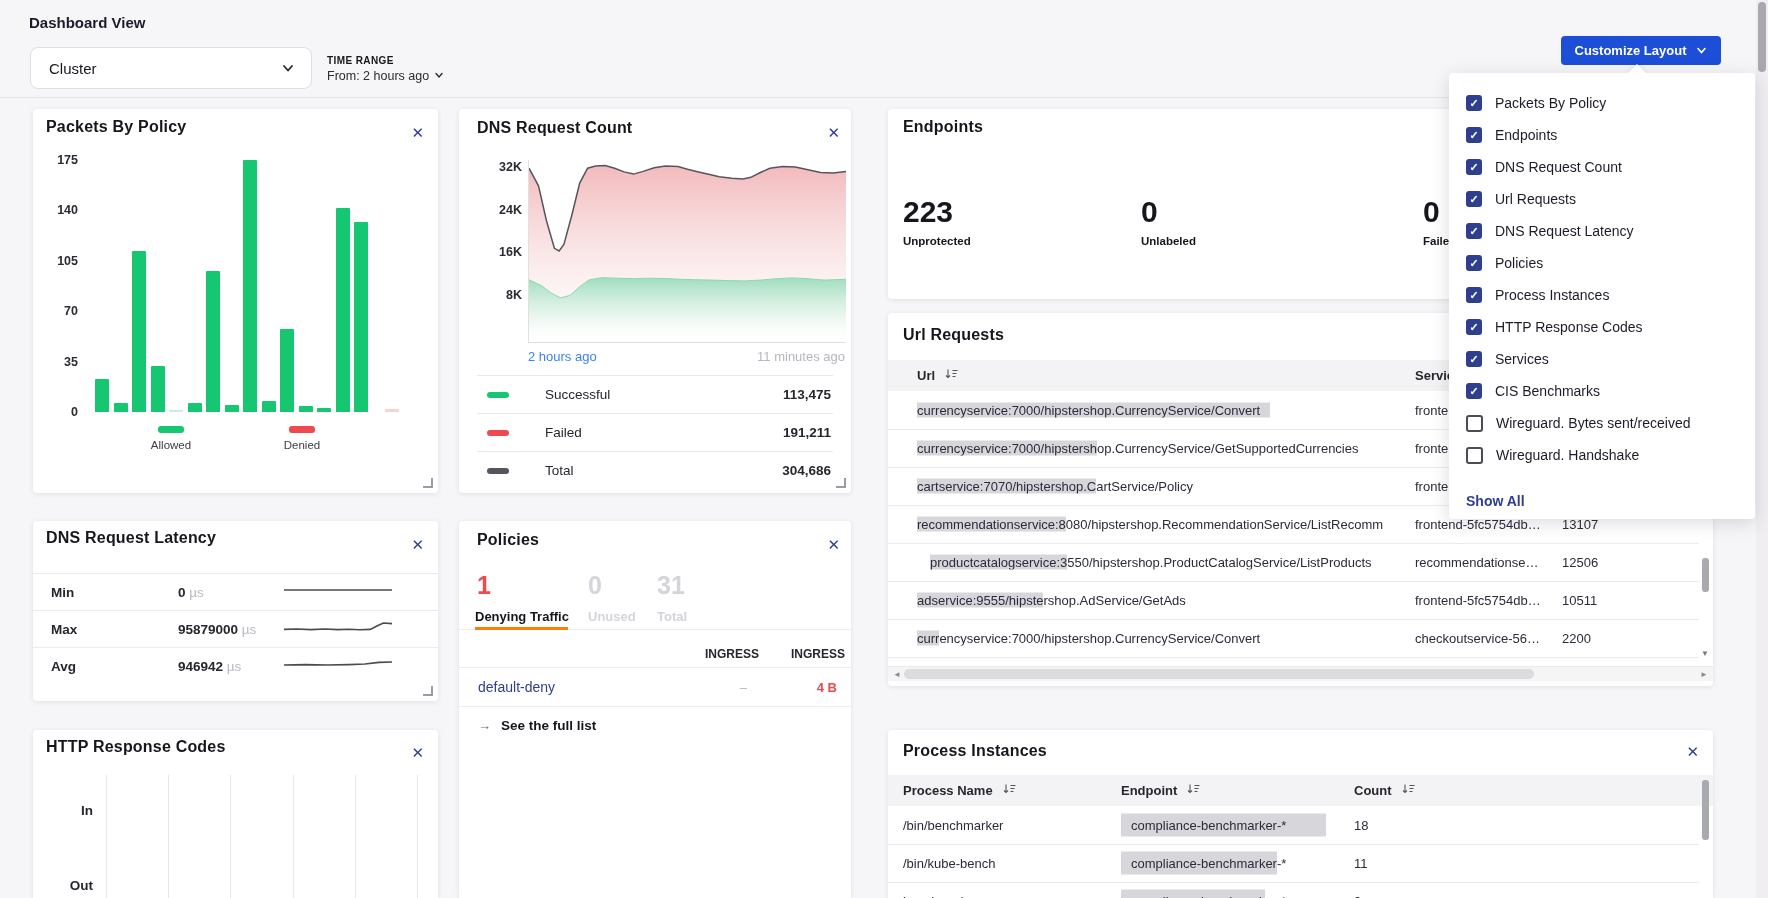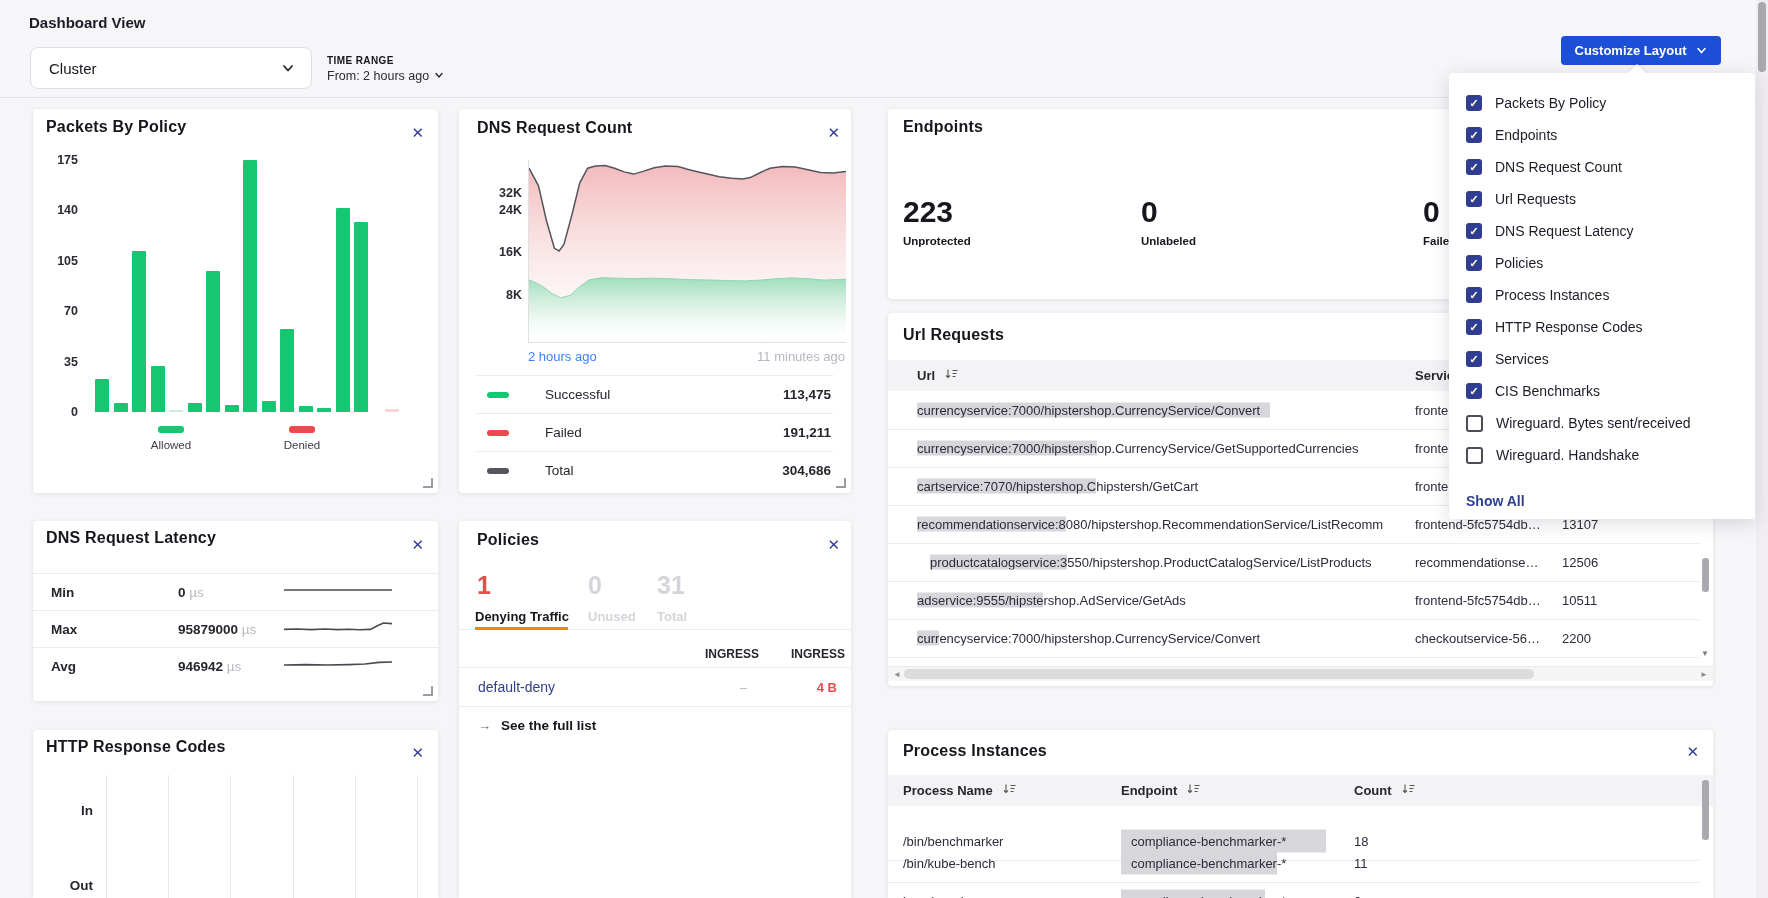--- a/index.html
+++ b/index.html
@@ -109,21 +109,21 @@
     <div class="leg-label" style="left:138px;top:330px;">Allowed</div>
     <div class="leg-swatch" style="left:256px;top:317px;background:#ee4a4e;"></div>
     <div class="leg-label" style="left:269px;top:330px;">Denied</div>
     <div class="resize"></div>
   </div>
 
   <div class="card" style="left:459px;top:109px;width:392px;height:384px;">
     <div class="card-title" style="left:18px;top:10px;">DNS Request Count</div>
     <span class="close-x" style="right:11px;top:16px;">✕</span>
     <div class="abs" style="left:23px;top:58px;width:40px;height:186px;" id="dns-ylabels">
-        <div class="ylab" style="top: 0px; margin-top: 26px;">32K</div>
+        <div class="ylab" style="top: 0px;">32K</div>
         <div class="ylab" style="top: 42.7px;">24K</div>
         <div class="ylab" style="top: 85.4px;">16K</div>
         <div class="ylab" style="top: 128.1px;">8K</div>
       </div>
     <div class="abs" style="left:69px;top:51px;width:317px;height:182px;border-left:1px solid #e0e0e4;border-bottom:1px solid #e0e0e4;">
       <svg id="dns-svg" width="317" height="182" viewBox="0 0 317 182" preserveAspectRatio="none">
         <defs>
           <linearGradient id="gp" x1="0" y1="0" x2="0" y2="1">
             <stop offset="0" stop-color="#f2b6b8" stop-opacity="0.95"></stop>
             <stop offset="0.8" stop-color="#fbeff0" stop-opacity="0.45"></stop>
@@ -196,21 +196,21 @@
           <div class="tcell" style="left: 29px; max-width: 470px; overflow: hidden;"><span class="hl full">currencyservice:7000/hipstershop.CurrencyService/Convert</span><span></span></div>
           <div class="tcell" style="left: 527px; width: 135px; overflow: hidden;">frontend-5fc5754db…</div>
           <div class="tcell" style="left: 674px;"></div>
         </div>
         <div class="trow" style="top: 38px; position: absolute; width: 811px;">
           <div class="tcell" style="left: 29px; max-width: 470px; overflow: hidden;"><span class="hl">currencyservice:7000/hipstersh</span><span>op.CurrencyService/GetSupportedCurrencies</span></div>
           <div class="tcell" style="left: 527px; width: 135px; overflow: hidden;">frontend-5fc5754db…</div>
           <div class="tcell" style="left: 674px;"></div>
         </div>
         <div class="trow" style="top: 76px; position: absolute; width: 811px;">
-          <div class="tcell" style="left: 29px; max-width: 470px; overflow: hidden;"><span class="hl">cartservice:7070/hipstershop.C</span><span>hipstersh/GetCart</span></div>
+          <div class="tcell" style="left: 29px; max-width: 470px; overflow: hidden;"><span class="hl">cartservice:7070/hipstershop.C</span><span>artService/Policy</span></div>
           <div class="tcell" style="left: 527px; width: 135px; overflow: hidden;">frontend-5fc5754db…</div>
           <div class="tcell" style="left: 674px;"></div>
         </div>
         <div class="trow" style="top: 114px; position: absolute; width: 811px;">
           <div class="tcell" style="left: 29px; max-width: 470px; overflow: hidden;"><span class="hl">recommendationservice:8</span><span>080/hipstershop.RecommendationService/ListRecomm</span></div>
           <div class="tcell" style="left: 527px; width: 135px; overflow: hidden;">frontend-5fc5754db…</div>
           <div class="tcell" style="left: 674px;">13107</div>
         </div>
         <div class="trow" style="top: 152px; position: absolute; width: 811px;">
           <div class="tcell" style="left: 42px; max-width: 470px; overflow: hidden;"><span class="hl">productcatalogservice:3</span><span>550/hipstershop.ProductCatalogService/ListProducts</span></div>
@@ -331,21 +331,21 @@
           </svg></span>
     </div>
     <div class="th" style="left:466px;top:45px;height:31px;">
       <span>Count</span>
       <span class="sort-ic"><svg width="13" height="12" viewBox="0 0 13 12">
             <path d="M3 1.5v8M1 7.5l2 2 2-2" stroke="#555" stroke-width="1.1" fill="none"></path>
             <path d="M7.5 2.5h5M7.5 5.5h4M7.5 8.5h3" stroke="#555" stroke-width="1.1"></path>
           </svg></span>
     </div>
     <div class="abs" style="left: 0px; top: 76px; width: 825px; height: 114px;" id="proc-rows">
-        <div class="trow" style="top: 16px; width: 811px;">
+        <div class="trow" style="top: 0px; width: 811px;">
           <div class="tcell" style="left: 15px;">/bin/benchmarker</div>
           <div class="tcell" style="left: 243px;"><span class="hl full" style="padding-right: 40px;">compliance-benchmarker-*</span><span></span></div>
           <div class="tcell" style="left: 466px;">18</div>
         </div>
         <div class="trow" style="top: 38px; width: 811px;">
           <div class="tcell" style="left: 15px;">/bin/kube-bench</div>
           <div class="tcell" style="left: 243px;"><span class="hl">compliance-benchmarker</span><span>-*</span></div>
           <div class="tcell" style="left: 466px;">11</div>
         </div>
         <div class="trow" style="top: 76px; width: 811px;">

